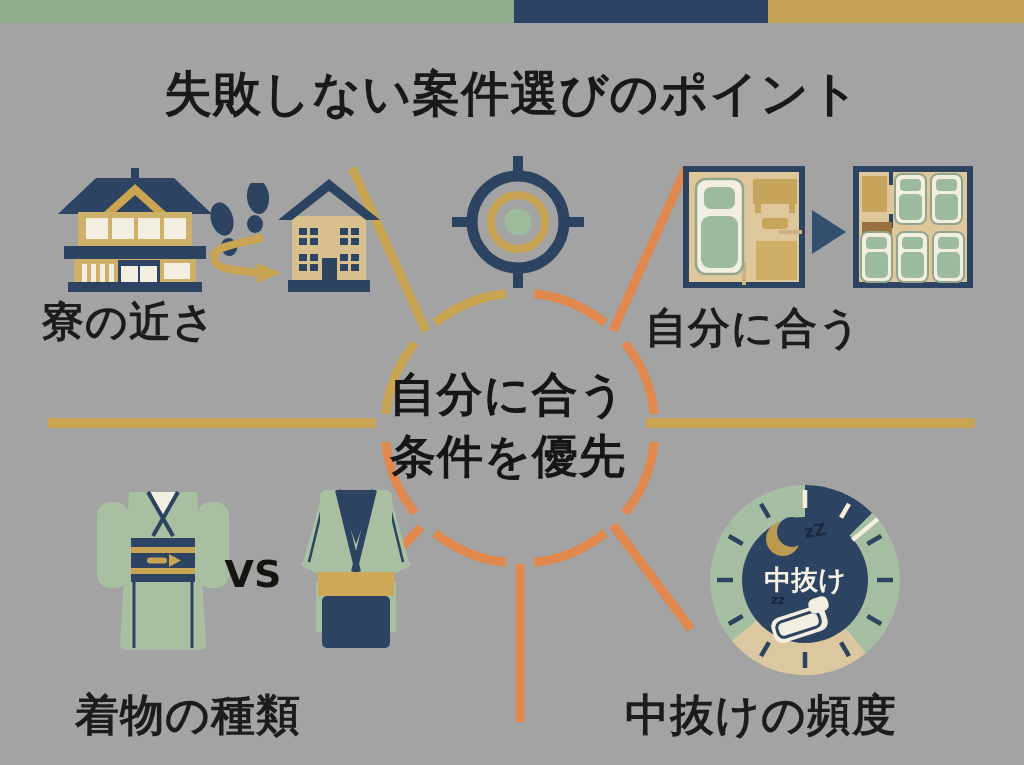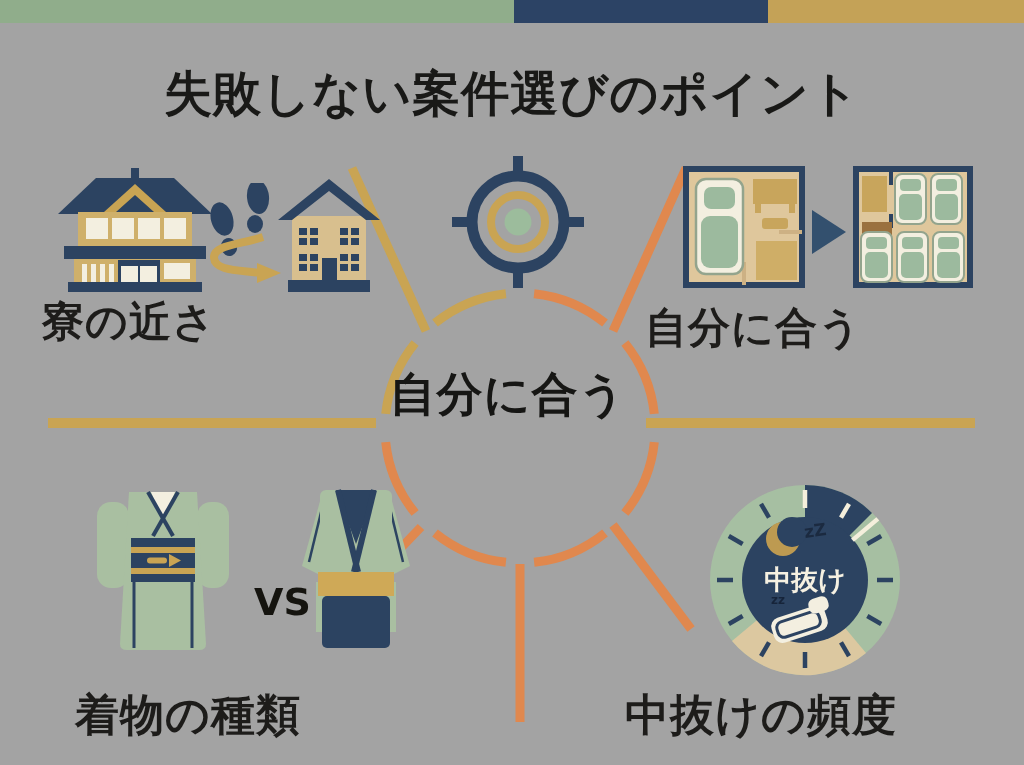--- a/index.html
+++ b/index.html
@@ -19,22 +19,22 @@
   .label{
     position:absolute;width:360px;
     font-size:44px;font-weight:800;color:#1d1c1a;letter-spacing:1px;
   }
   .label.small{font-size:42px;}
   .center-line{
     position:absolute;left:328px;width:360px;text-align:center;
     font-size:46px;font-weight:800;color:#161614;letter-spacing:1px;
   }
   .vs{
-    position:absolute;left:218px;top:580px;width:70px;text-align:left;
-    font-size:38px;font-weight:800;color:#15140f;margin-left:36px;
+    position:absolute;left:218px;top:552px;width:70px;text-align:center;
+    font-size:38px;font-weight:800;color:#15140f;
   }
   .abs{position:absolute;}
   svg{display:block;}
 </style>
 </head>
 <body>
 
 <div id="canvas">
 
   <div class="topbar">
@@ -257,14 +257,15 @@
   </svg>
 
   <div class="label small" style="left:42px;top:294px">寮の近さ</div>
   <div class="label small" style="left:645px;top:300px">自分に合う</div>
   <div class="label" style="left:75px;top:686px">着物の種類</div>
   <div class="label" style="left:625px;top:686px">中抜けの頻度</div>
 
   <div class="vs">VS</div>
 
   <div class="center-line" style="top:364px">自分に合う</div>
+  <div class="center-line" style="top:426px">条件を優先</div>
 
 </div>
 
 </body></html>

